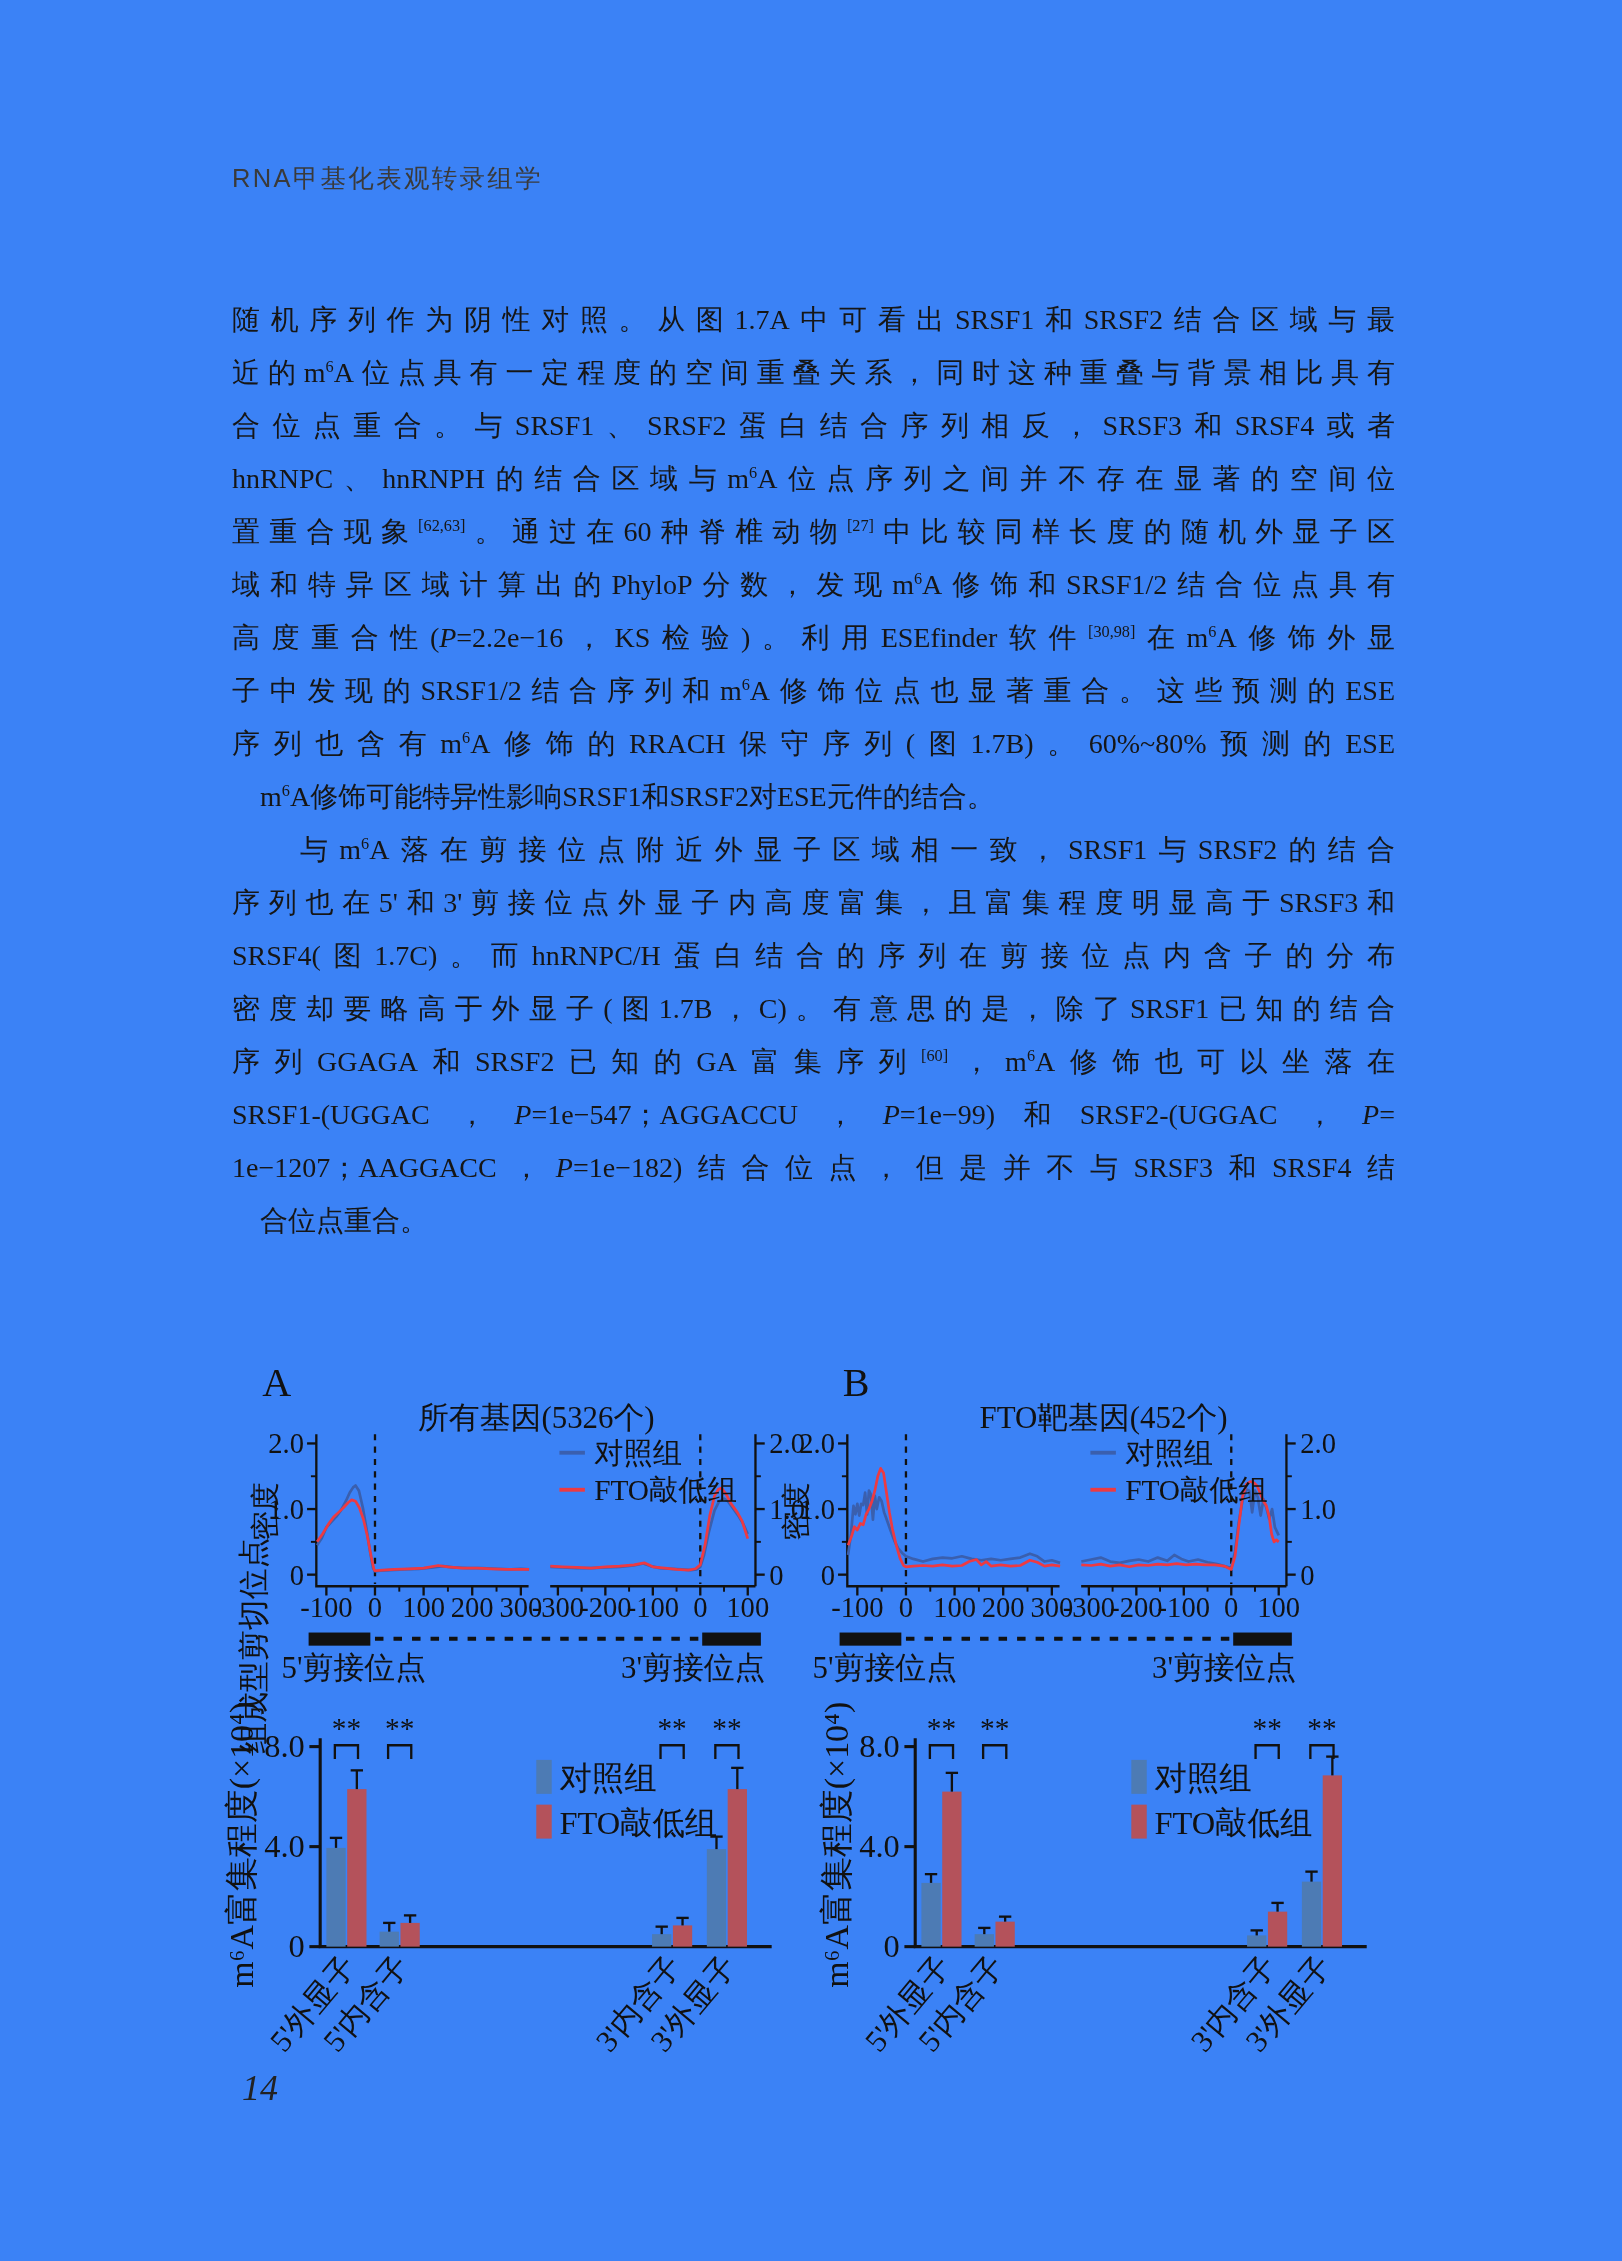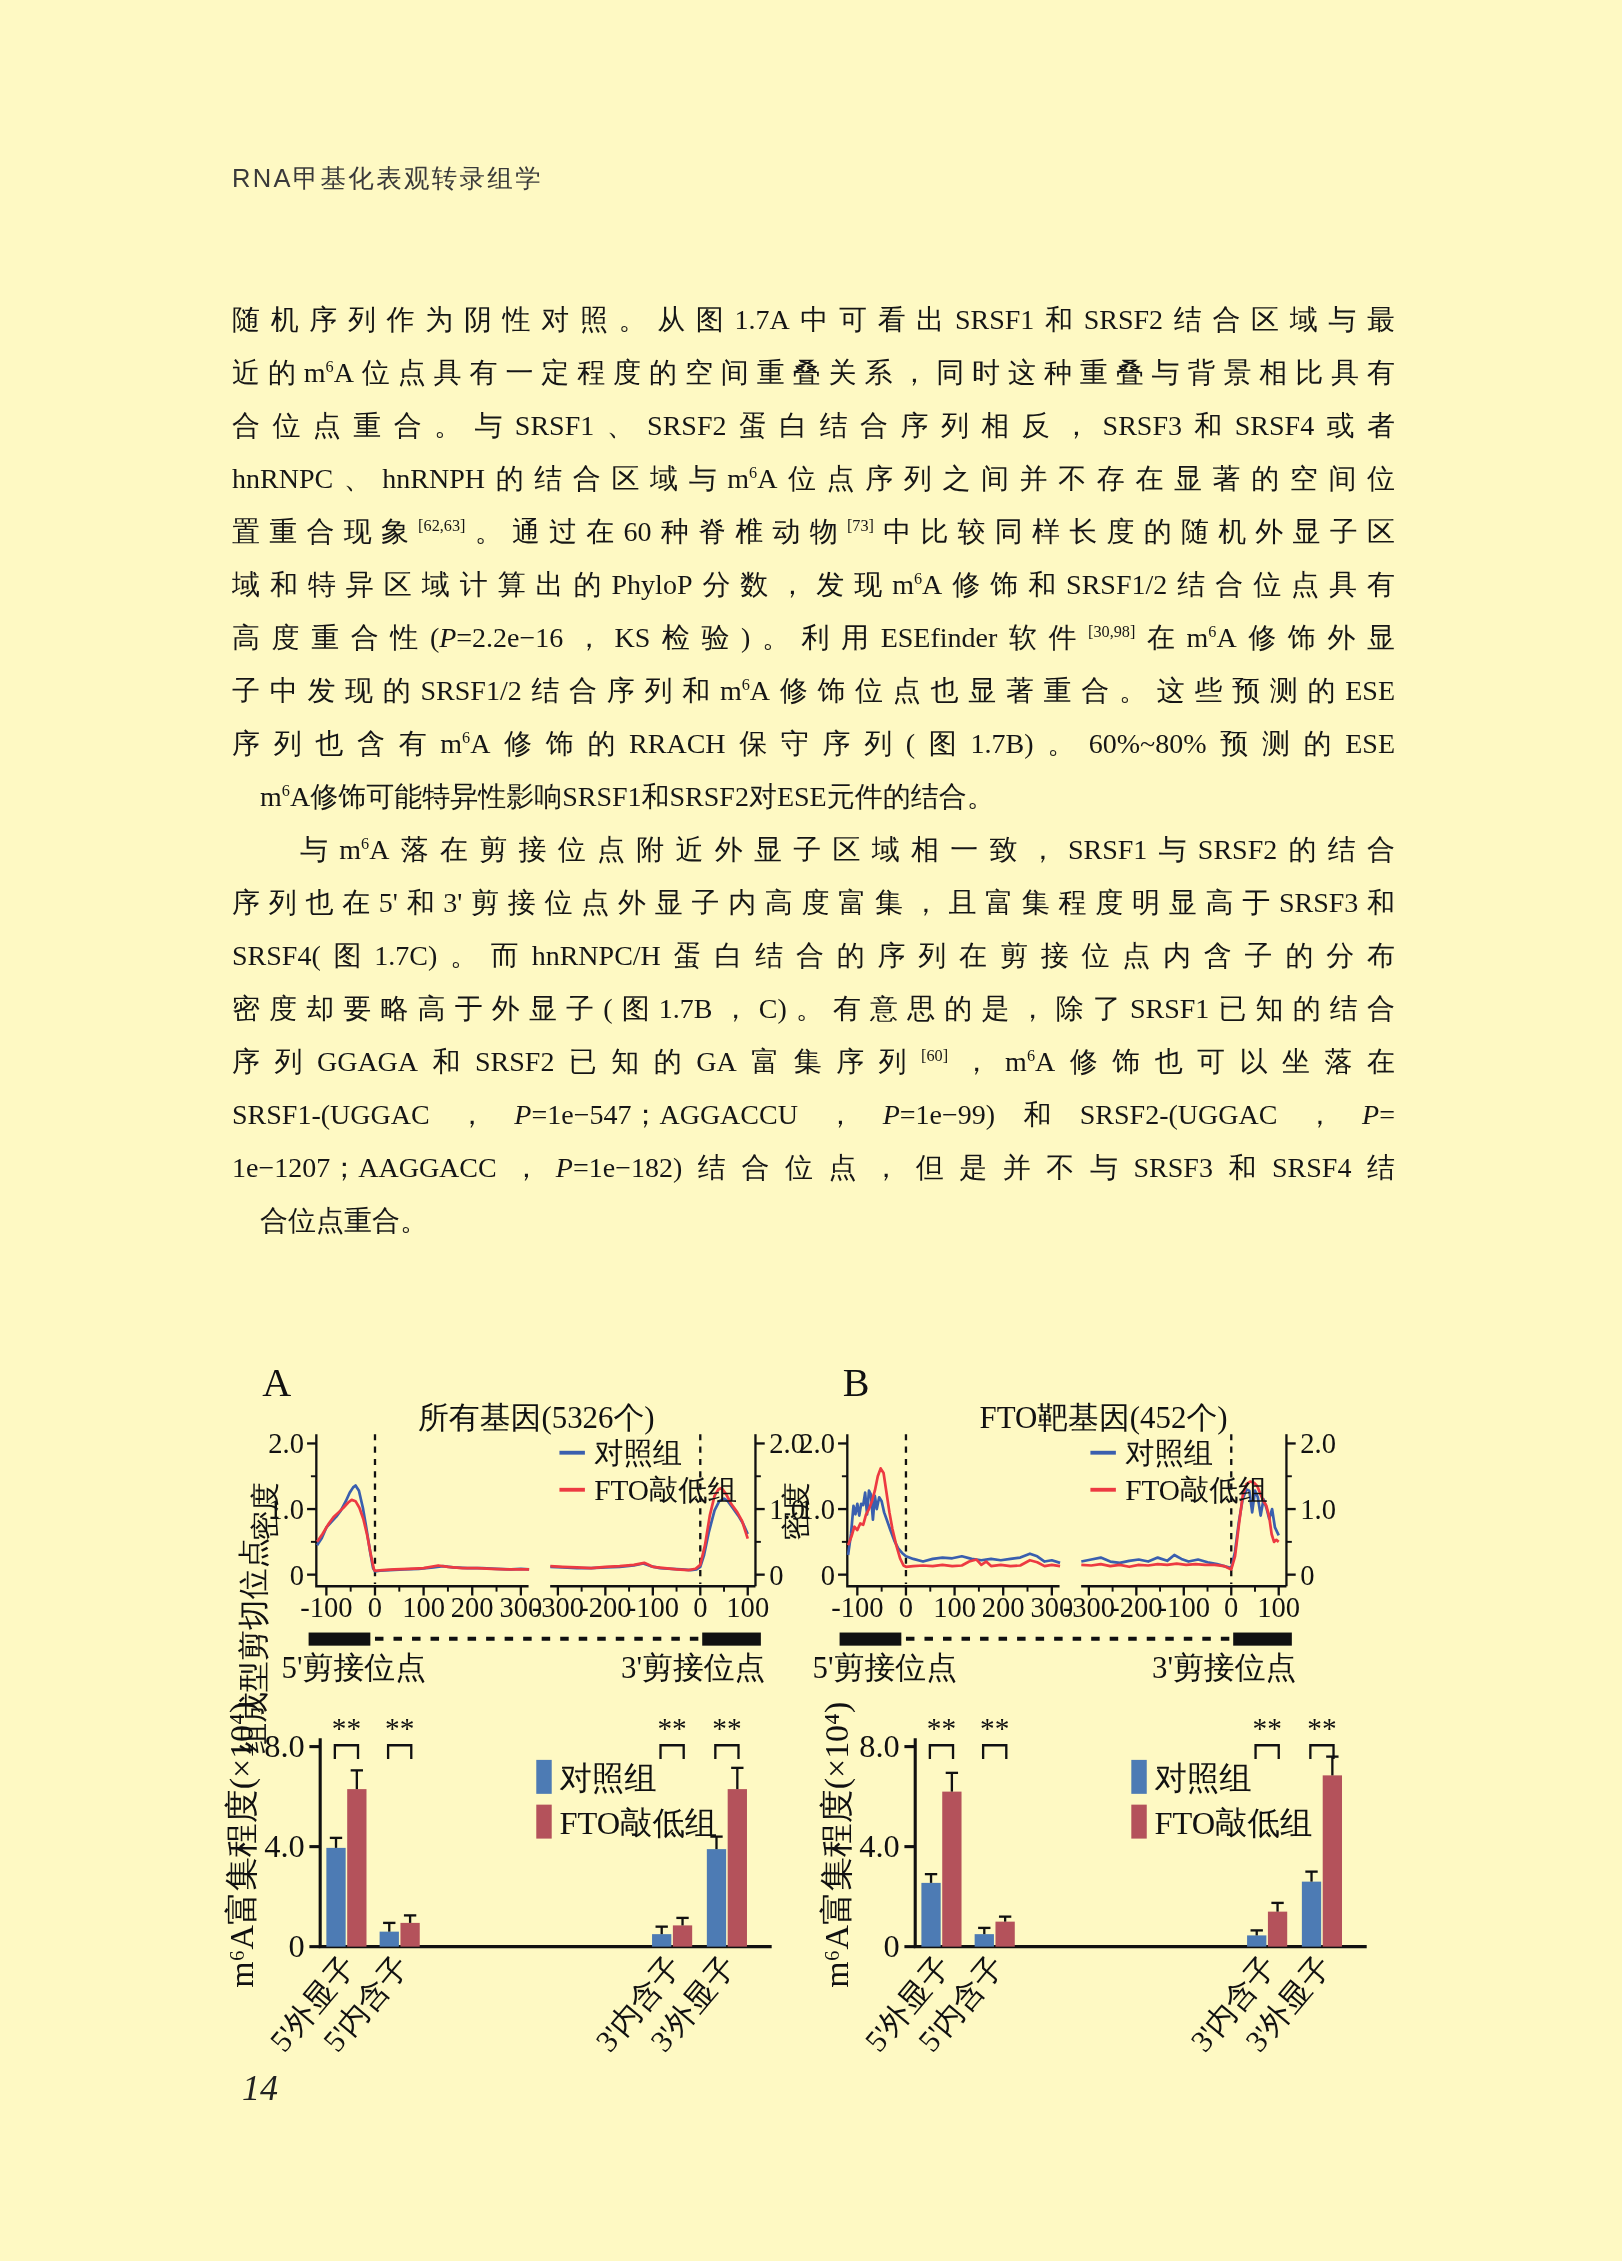--- a/index.html
+++ b/index.html
@@ -1,19 +1,19 @@
 <!DOCTYPE html>
 <html style="font-size:12.4px"><head>
 <meta charset="utf-8">
 <style>
   html,body{margin:0;padding:0;background:#888;}
   .page{
     position:relative;
     width:1623px;height:2261px;
-    background:#fef9c3;
+    background:#3b82f6;
     overflow:hidden;
     font-family:"Liberation Serif","DejaVu Serif",serif;
     color:#1c1c1c;
   }
   .running-header{
     position:absolute;left:232px;top:161px;
     font-family:"Liberation Sans","DejaVu Sans",sans-serif;
     font-size:25.5px;letter-spacing:2.3px;color:#3a3a3a;
   }
   .body-text{
@@ -39,21 +39,21 @@
 </head>
 <body>
 
 <div class="page">
   <div class="running-header">RNA甲基化表观转录组学</div>
   <div class="body-text" id="body-text">
       <div class="body-line">随机序列作为阴性对照。从图1.7A中可看出SRSF1和SRSF2结合区域与最</div>
       <div class="body-line">近的m<sup>6</sup>A位点具有一定程度的空间重叠关系，同时这种重叠与背景相比具有</div>
       <div class="body-line">合位点重合。与SRSF1、SRSF2蛋白结合序列相反，SRSF3和SRSF4或者</div>
       <div class="body-line">hnRNPC、hnRNPH的结合区域与m<sup>6</sup>A位点序列之间并不存在显著的空间位</div>
-      <div class="body-line">置重合现象<sup>[62,63]</sup>。通过在60种脊椎动物<sup>[73]</sup>中比较同样长度的随机外显子区</div>
+      <div class="body-line">置重合现象<sup>[62,63]</sup>。通过在60种脊椎动物<sup>[27]</sup>中比较同样长度的随机外显子区</div>
       <div class="body-line">域和特异区域计算出的PhyloP分数，发现m<sup>6</sup>A修饰和SRSF1/2结合位点具有</div>
       <div class="body-line">高度重合性(<i>P</i>=2.2e−16，KS检验)。利用ESEfinder软件<sup>[30,98]</sup>在m<sup>6</sup>A修饰外显</div>
       <div class="body-line">子中发现的SRSF1/2结合序列和m<sup>6</sup>A修饰位点也显著重合。这些预测的ESE</div>
       <div class="body-line">序列也含有m<sup>6</sup>A修饰的RRACH保守序列(图1.7B)。60%~80%预测的ESE</div>
       <div class="body-line para-end">m<sup>6</sup>A修饰可能特异性影响SRSF1和SRSF2对ESE元件的结合。</div>
       <div class="body-line indent">与m<sup>6</sup>A落在剪接位点附近外显子区域相一致，SRSF1与SRSF2的结合</div>
       <div class="body-line">序列也在5'和3'剪接位点外显子内高度富集，且富集程度明显高于SRSF3和</div>
       <div class="body-line">SRSF4(图1.7C)。而hnRNPC/H蛋白结合的序列在剪接位点内含子的分布</div>
       <div class="body-line">密度却要略高于外显子(图1.7B，C)。有意思的是，除了SRSF1已知的结合</div>
       <div class="body-line">序列GGAGA和SRSF2已知的GA富集序列<sup>[60]</sup>，m<sup>6</sup>A修饰也可以坐落在</div>

